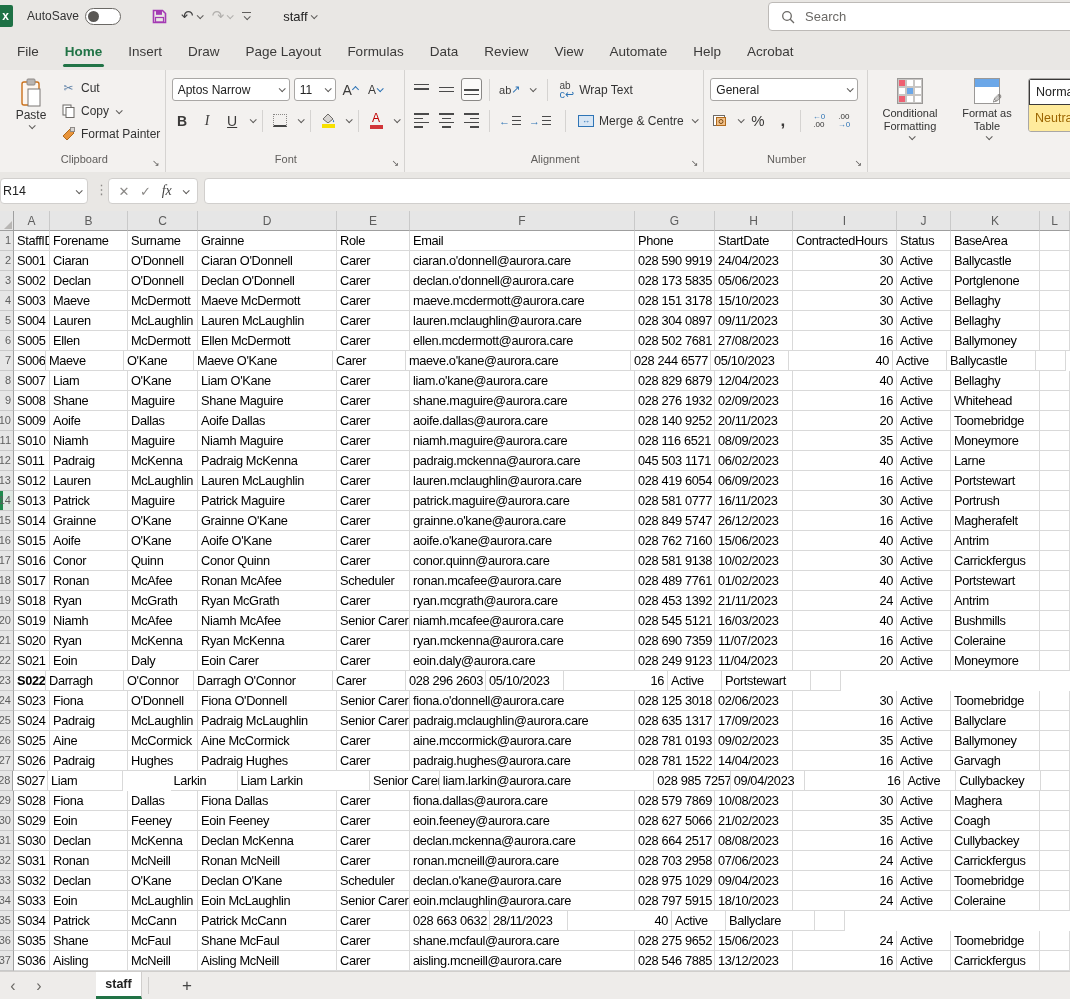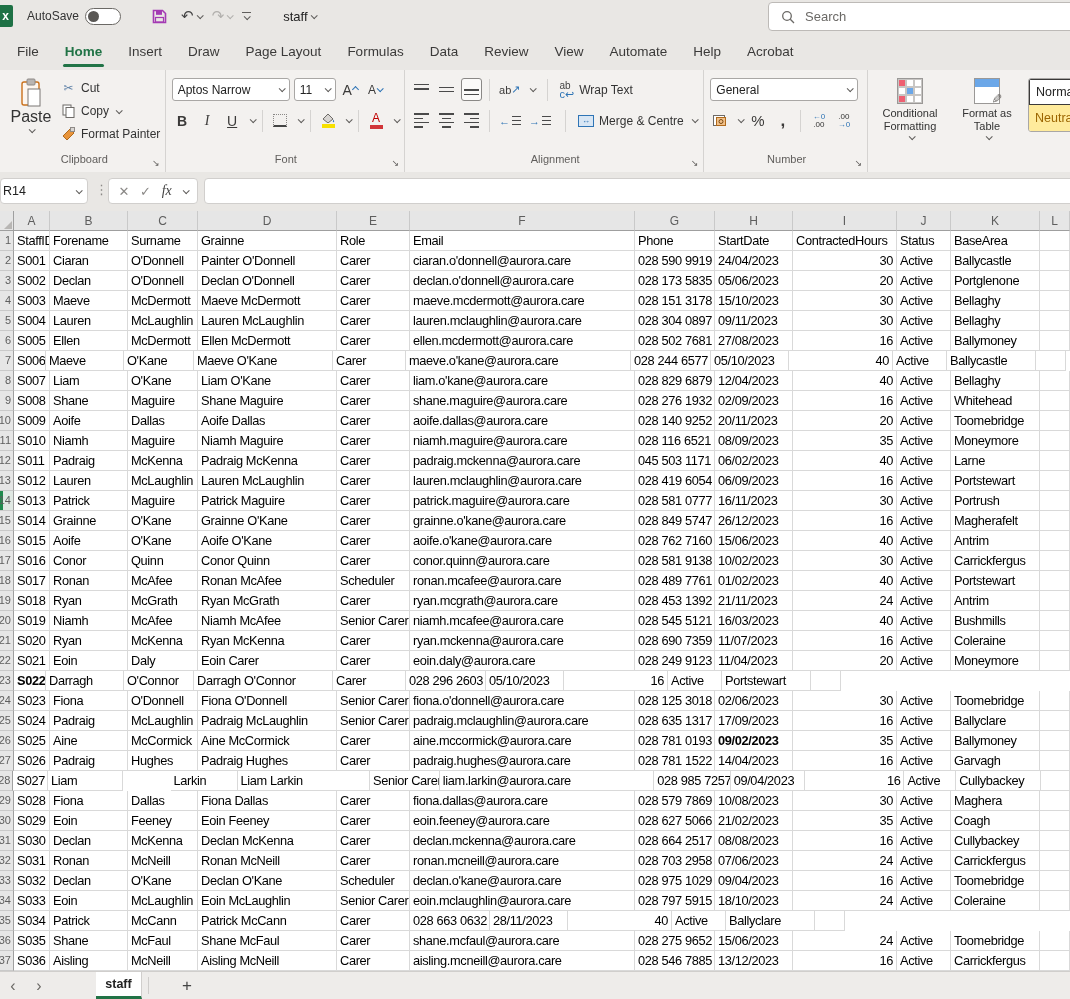--- a/index.html
+++ b/index.html
@@ -40,21 +40,21 @@
   
   .ribbon { position:absolute; left:0; top:70px; width:1100px; height:102px; background:#f3f1ef;
     display:flex; padding-left:2px; }
   .rgroup { position:relative; border-right:1px solid #d5d3d1; padding:8px 4px 0 6px; display:flex; flex-direction:column; }
   .rg-body { flex:1; }
   .rg-foot { height:20px; font-size:11px; color:#605e5c; text-align:center; line-height:14px; position:relative; }
   .launcher { position:absolute; right:1px; bottom:5px; font-size:9px; color:#605e5c; line-height:8px; }
   .icon-sm { width:17px; display:inline-flex; justify-content:center; }
   
   .clip-body { display:flex; }
-  .paste { width:46px; display:flex; flex-direction:column; align-items:center; font-size:16px; color:#333; }
+  .paste { width:46px; display:flex; flex-direction:column; align-items:center; font-size:12px; color:#333; }
   .clip-rows { display:flex; flex-direction:column; gap:3px; margin-left:6px; }
   .crow { display:flex; align-items:center; gap:4px; font-size:12px; color:#333; height:20px; }
   
   .stackrows { display:flex; flex-direction:column; gap:8px; }
   .rrow { display:flex; align-items:center; gap:4px; }
   .combo { height:23px; border:1px solid #a9a7a5; border-radius:3px; background:#fff;
     display:flex; align-items:center; font-size:12px; color:#222; padding:0 5px; }
   .combo .chev { margin-left:auto; }
   .rbtn { height:23px; min-width:21px; padding:0 2px; display:flex; align-items:center; justify-content:center;
     font-size:14px; color:#3b3a39; border-radius:3px; }
@@ -491,21 +491,21 @@
           <div class="cell" style="width: 104px;">ContractedHours</div>
           <div class="cell" style="width: 54px;">Status</div>
           <div class="cell" style="width: 89px;">BaseArea</div>
           <div class="cell" style="width: 30px;"></div>
         </div>
         <div class="gridrow">
           <div class="rownum">2</div>
           <div class="cell" style="width: 36px;">S001</div>
           <div class="cell" style="width: 78px;">Ciaran</div>
           <div class="cell" style="width: 70px;">O'Donnell</div>
-          <div class="cell" style="width: 139px;">Painter O'Donnell</div>
+          <div class="cell" style="width: 139px;">Ciaran O'Donnell</div>
           <div class="cell" style="width: 73px;">Carer</div>
           <div class="cell" style="width: 225px;">ciaran.o'donnell@aurora.care</div>
           <div class="cell" style="width: 80px;">028 590 9919</div>
           <div class="cell" style="width: 78px;">24/04/2023</div>
           <div class="cell num" style="width: 104px;">30</div>
           <div class="cell" style="width: 54px;">Active</div>
           <div class="cell" style="width: 89px;">Ballycastle</div>
           <div class="cell" style="width: 30px;"></div>
         </div>
         <div class="gridrow">
@@ -854,21 +854,21 @@
         </div>
         <div class="gridrow">
           <div class="rownum">26</div>
           <div class="cell" style="width: 36px;">S025</div>
           <div class="cell" style="width: 78px;">Aine</div>
           <div class="cell" style="width: 70px;">McCormick</div>
           <div class="cell" style="width: 139px;">Aine McCormick</div>
           <div class="cell" style="width: 73px;">Carer</div>
           <div class="cell" style="width: 225px;">aine.mccormick@aurora.care</div>
           <div class="cell" style="width: 80px;">028 781 0193</div>
-          <div class="cell" style="width: 78px; font-weight: bold;">09/02/2023</div>
+          <div class="cell" style="width: 78px;">09/02/2023</div>
           <div class="cell num" style="width: 104px;">35</div>
           <div class="cell" style="width: 54px;">Active</div>
           <div class="cell" style="width: 89px;">Ballymoney</div>
           <div class="cell" style="width: 30px;"></div>
         </div>
         <div class="gridrow">
           <div class="rownum">27</div>
           <div class="cell" style="width: 36px;">S026</div>
           <div class="cell" style="width: 78px;">Padraig</div>
           <div class="cell" style="width: 70px;">Hughes</div>

